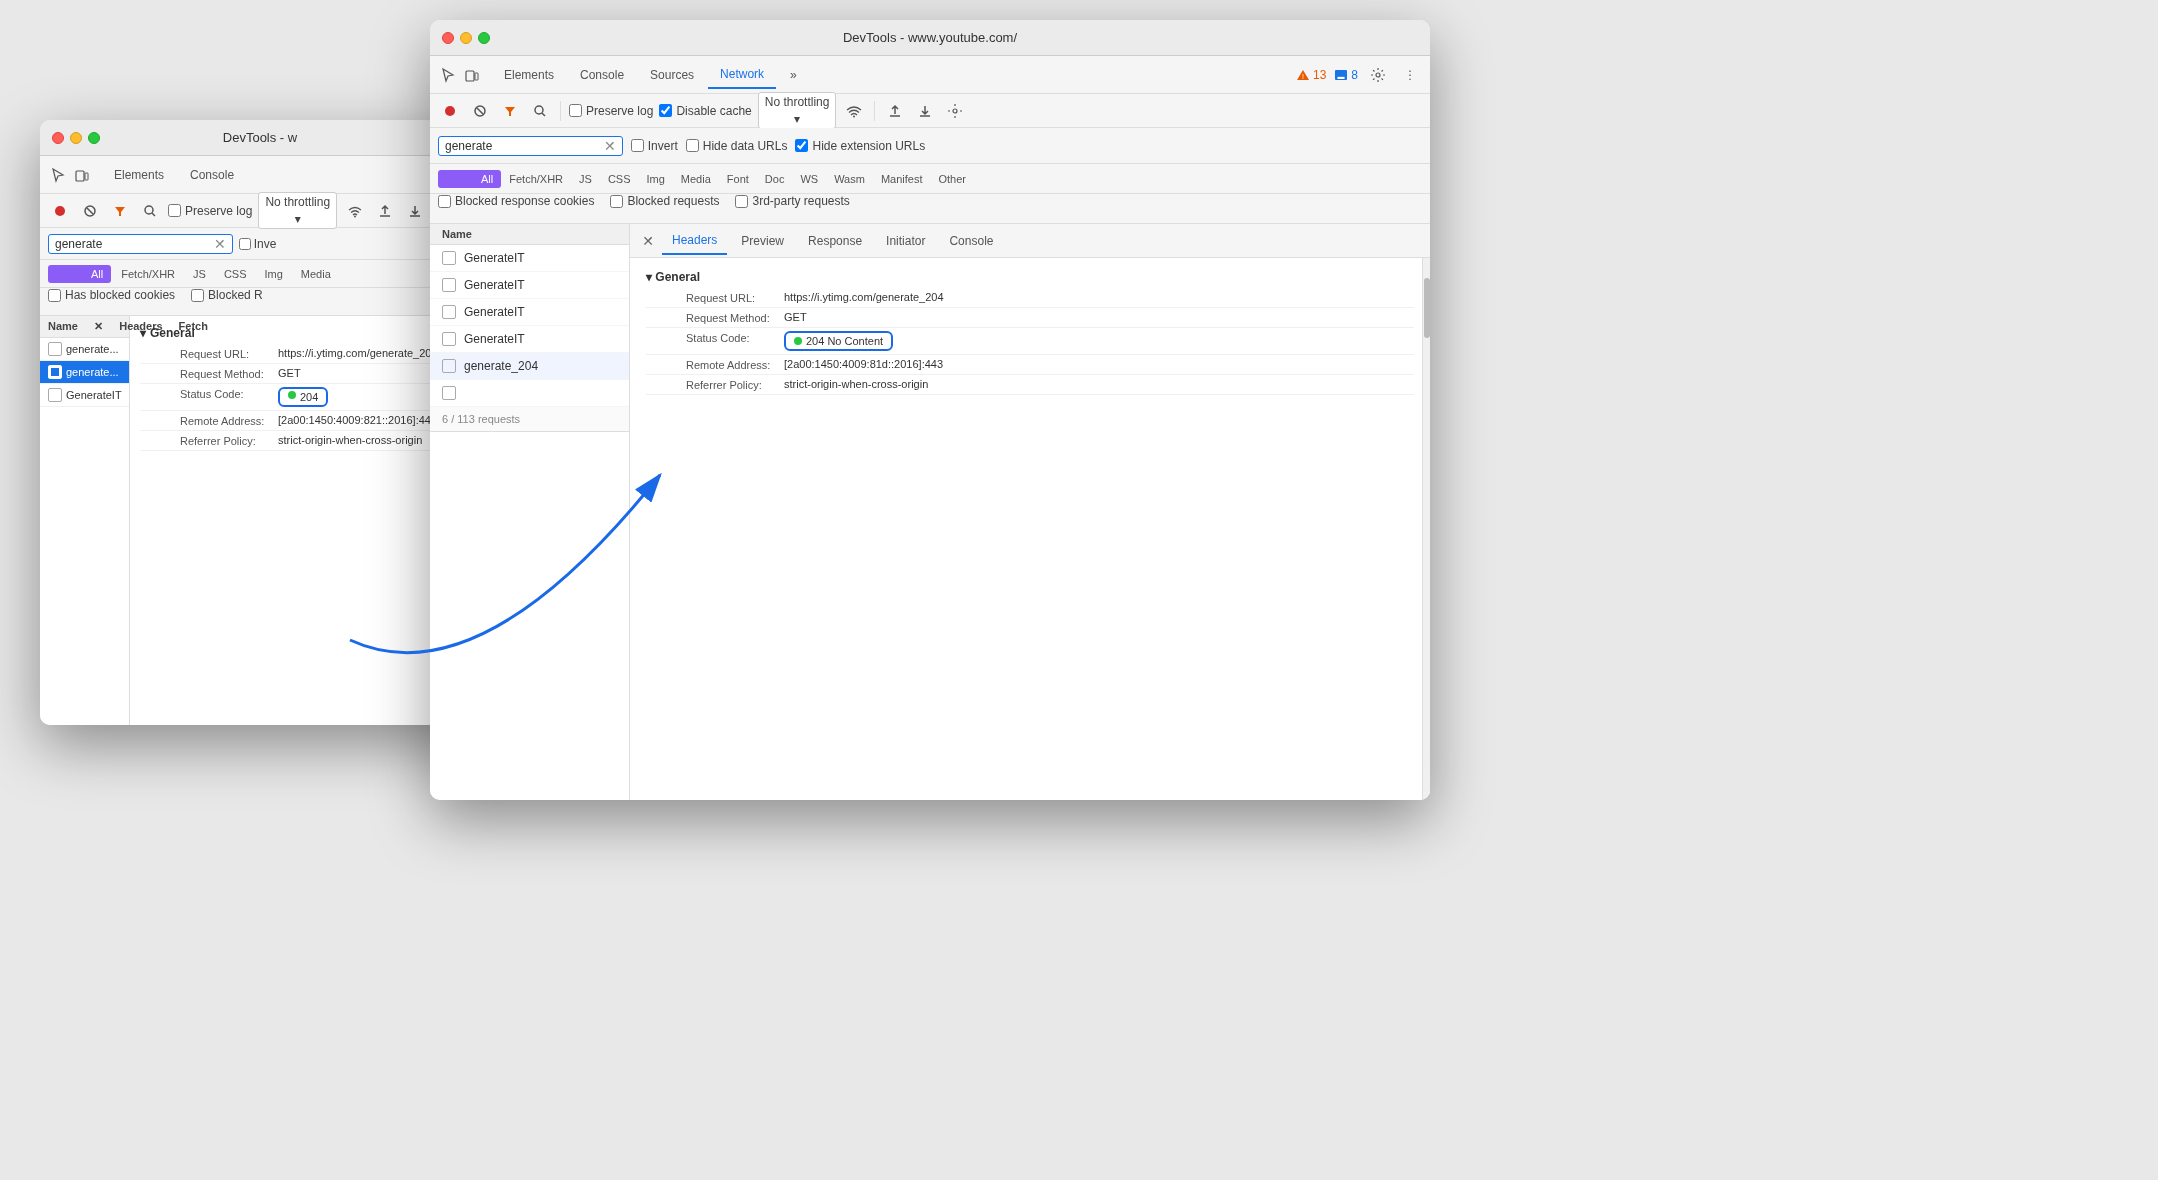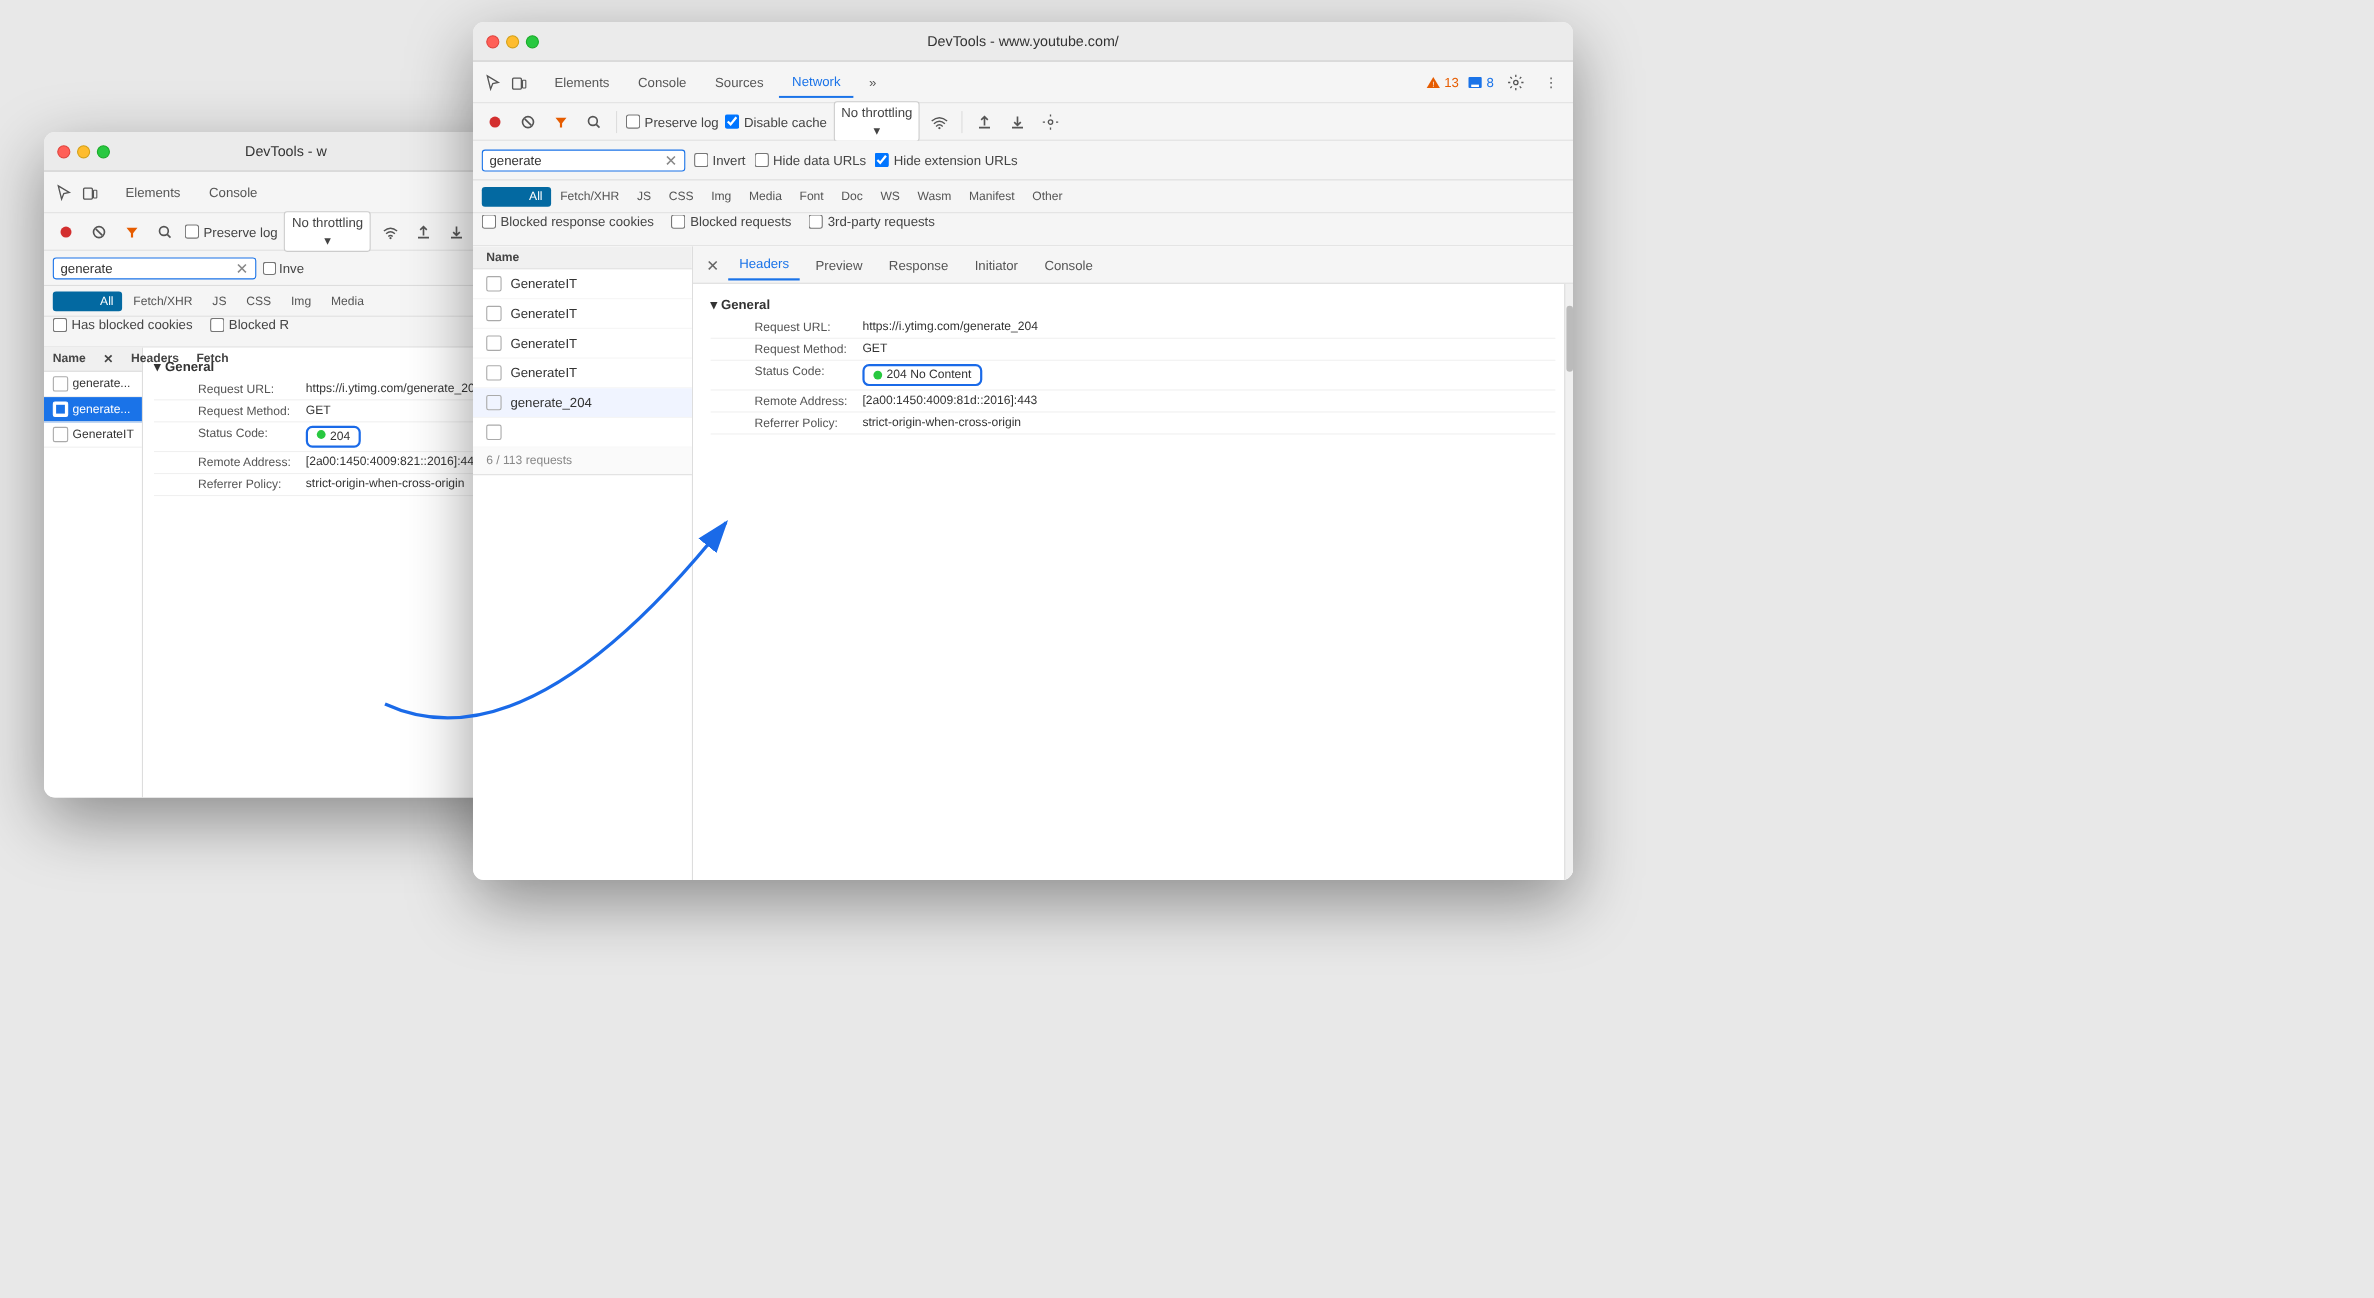--- a/index.html
+++ b/index.html
@@ -206,21 +206,21 @@
     }
     .type-btn {
       padding: 3px 8px;
       font-size: 11px;
       color: #555;
       cursor: pointer;
       border-radius: 3px;
       white-space: nowrap;
     }
     .type-btn.active {
-      background: #0369a1;
+      background: #8b5cf6;
       color: white;
       border-radius: 3px;
       padding-left: 43px;
     }
 
     
     .blocked-bar {
       display: flex;
       align-items: flex-start;
       background: #f5f5f5;

